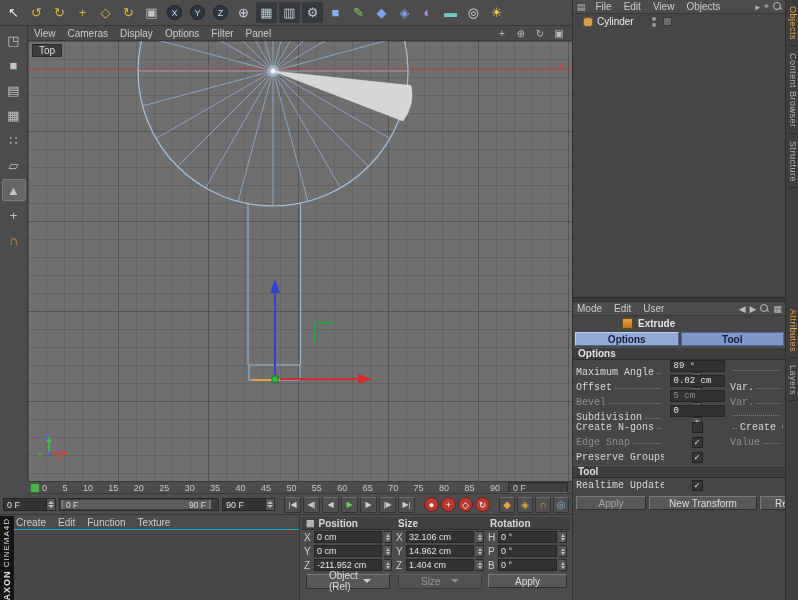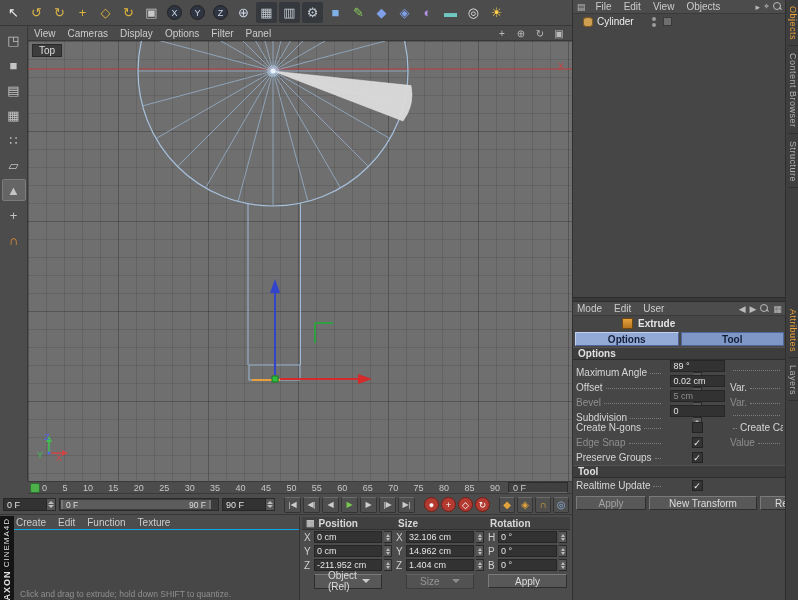--- a/index.html
+++ b/index.html
@@ -104,22 +104,22 @@
   .coord-cell .axis { width:8px; color:#cfcfcf; }
   .cfield { flex:1; height:12px; background:#323232; border:1px solid #262626; color:#e4e4e4;
     font-size:9px; display:flex; align-items:center; padding:0 2px; white-space:nowrap; overflow:hidden; }
   .cspin { width:8px; height:12px; background:#565656; border:1px solid #2a2a2a; border-left:none;
     display:flex; flex-direction:column; justify-content:center; gap:1px; }
   .cspin i { display:block; width:0; height:0; border-left:2.5px solid transparent;
     border-right:2.5px solid transparent; margin:0 auto; }
   .cspin .up { border-bottom:3px solid #bbb; }
   .cspin .dn { border-top:3px solid #bbb; }
   #coords-bottom { display:grid; grid-template-columns:92px 92px 83px; height:16px; align-items:center; margin-top:1px; }
-  .dropdown { height:15px; margin:0 12px; background:#585858; border:1px solid #2e2e2e;
-    border-top-color:#7a7a7a; display:flex; align-items:center; padding:0 13px; gap:5px; color:#ddd; }
+  .dropdown { height:15px; margin:0 4px; background:#585858; border:1px solid #2e2e2e;
+    border-top-color:#7a7a7a; display:flex; align-items:center; padding:0 22px; gap:5px; color:#ddd; }
   .dropdown .caret { width:0; height:0; border-left:4px solid transparent; border-right:4px solid transparent;
     border-top:4px solid #ccc; margin-left:auto; }
   .dropdown.gray { opacity:.5; }
   .btn { height:14px; margin:0 2px; background:#585858; border:1px solid #2e2e2e;
     border-top-color:#7a7a7a; border-left-color:#7a7a7a; color:#ddd; display:flex;
     align-items:center; justify-content:center; padding:0 8px; white-space:nowrap; }
 
   
   #right-panel { position:absolute; left:572px; top:0; width:226px; height:600px; background:#464646;
     border-left:1px solid #303030; }
@@ -150,21 +150,21 @@
     border:1px solid #6e4a10; }
   #attr-title span.t { font-weight:bold; color:#e4e4e4; }
   #attr-tabs { display:flex; gap:2px; padding:1px 2px; }
   .atab { flex:1; height:14px; background:#7e97c6; color:#141e38; display:flex; align-items:center;
     justify-content:center; border:1px solid #51669a; font-weight:bold; }
   .atab.active { background:#93aad6; border-color:#c0d0ee #51669a #51669a #c0d0ee; }
   #snap-tab { height:14px; background:#5a5a5a; border:1px solid #2e2e2e; border-top-color:#757575;
     display:flex; align-items:center; padding:0 6px; margin:1px 2px; color:#ddd; }
   .asection { height:13px; background:#3d3d3d; border-top:1px solid #525252; border-bottom:1px solid #2c2c2c;
     display:flex; align-items:center; padding:0 5px; font-weight:bold; color:#e0e0e0; }
-  .arow { display:grid; grid-template-columns:88px 66px 1fr; align-items:center; height:15px; padding:0 3px; }
+  .arow { display:grid; grid-template-columns:88px 66px 1fr; align-items:center; height:15px; padding:0 3px;font-family:Liberation Mono, monospace; }
   .c1,.c3 { display:flex; align-items:center; overflow:hidden; white-space:nowrap; }
   .c2 { display:flex; align-items:center;flex-direction:column; }
   .albl { color:#d6d6d6; }
   .leader { flex:1; min-width:4px; border-bottom:1px dotted #7d7d7d; height:1px; margin:0 3px; align-self:flex-end; margin-bottom:4px; }
   .afield { width:55px; height:12px; background:#323232; border:1px solid #262626; color:#e4e4e4;
     font-size:9px; display:flex; align-items:center; padding:0 3px; }
   .chk { width:11px; height:11px; background:#343434; border:1px solid #232323;
     color:#f0f0f0; font-size:9px; line-height:10px; text-align:center; }
   .gray .albl, .gray .afield { color:#8e8e8e; }
   .abuttons { display:flex; gap:3px; padding:3px; overflow:hidden; white-space:nowrap; }
@@ -534,21 +534,20 @@
   </div>
 
   <div id="materials">
     <div class="panel-menu">
 
     <span class="menu-item">Create</span>
         <span class="menu-item">Edit</span>
         <span class="menu-item">Function</span>
         <span class="menu-item">Texture</span>
       </div>
-    <div id="status-bar">Click and drag to extrude; hold down SHIFT to quantize.</div>
   </div>
 
   <div id="coords">
     <div id="coords-header">
       <div class="hcell">
         <span class="pm-icon">▦</span>
         <span>Position</span>
       </div>
       <div class="hcell">
         <span>Size</span>

